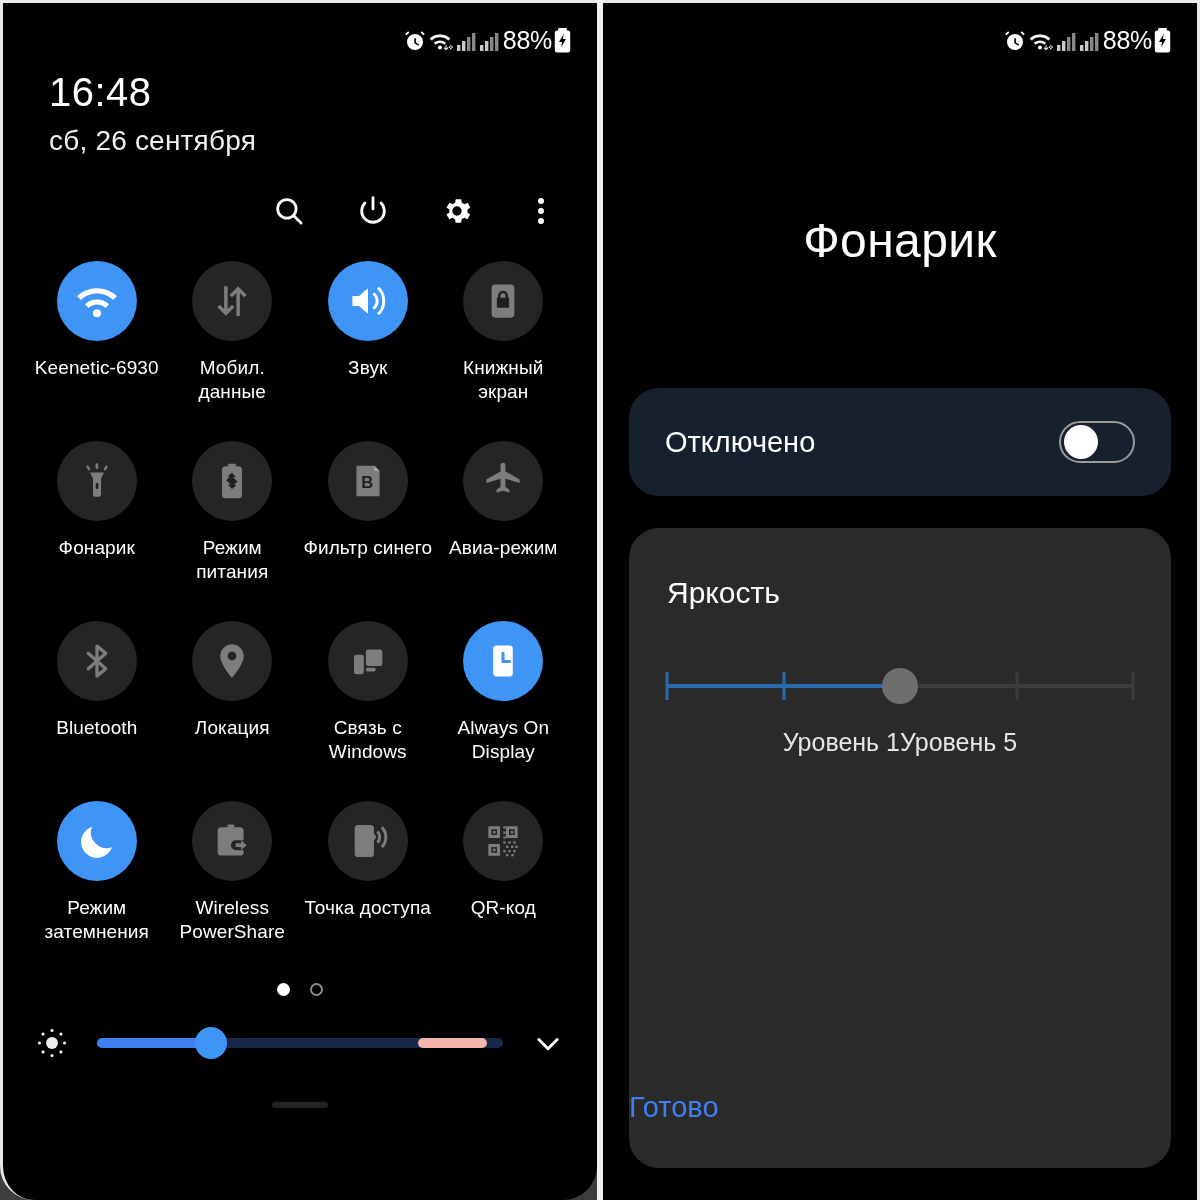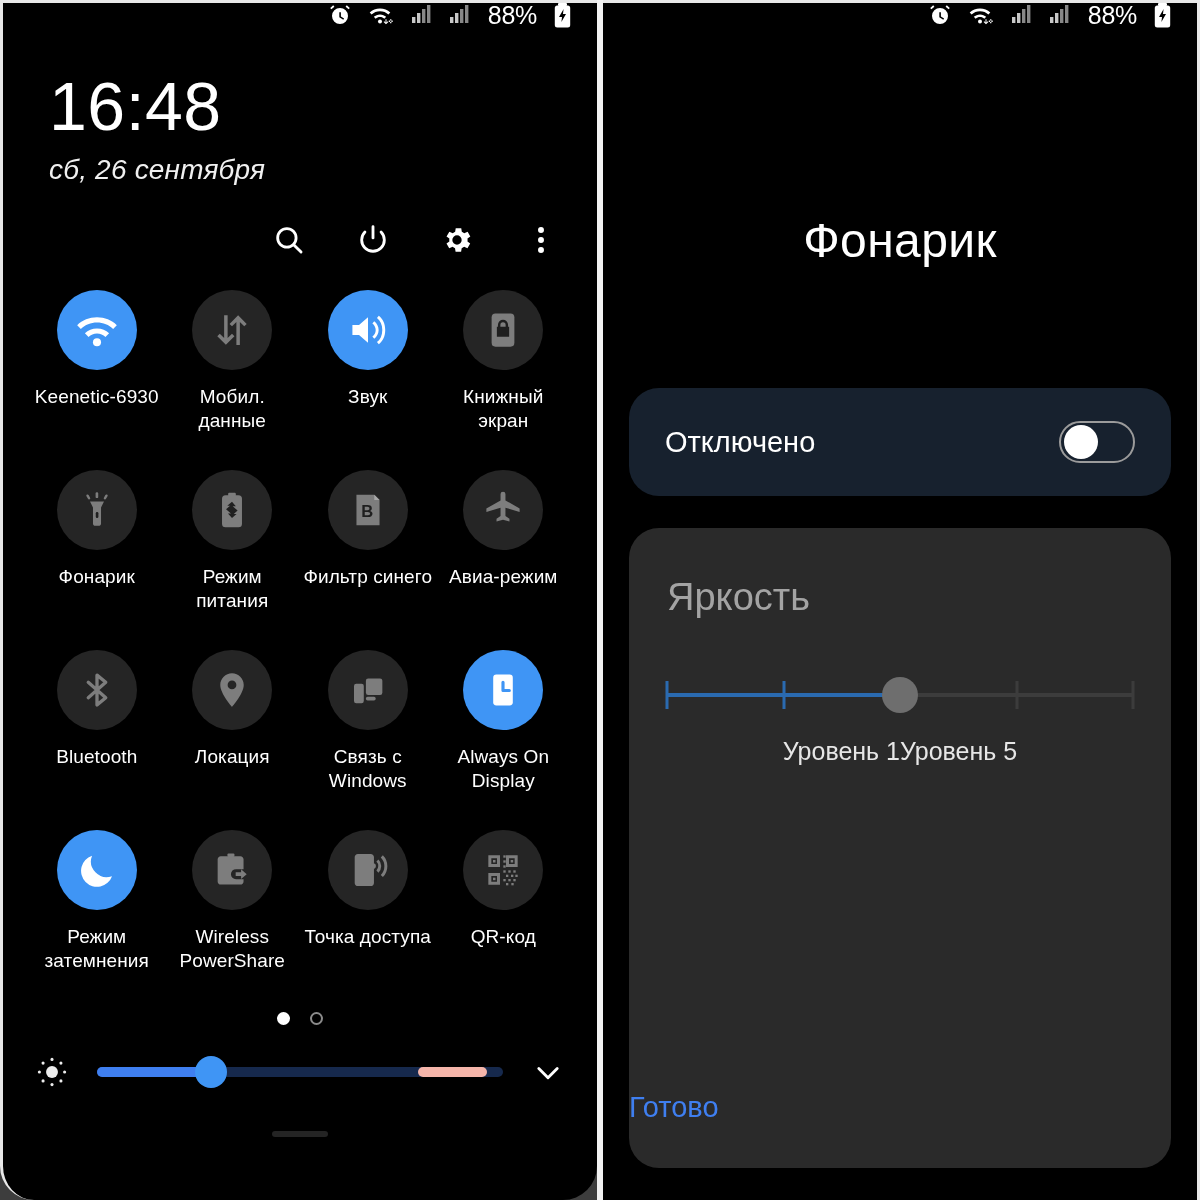--- a/index.html
+++ b/index.html
@@ -37,40 +37,40 @@
     background: #000;
     border-top: 3px solid #e8e8e8;
     border-right: 3px solid #e8e8e8;
     position: relative;
   }
 
   
   .statusbar {
     height: 50px;
     display: flex;
-    align-items: flex-start;
+    align-items: flex-end;
     justify-content: flex-end;
     padding-right: 26px;
-    gap: 16px;
+    gap: 1px;
   }
   .sb-icon { display: flex; align-items: center; }
   .sb-pct {
     color: #fff; font-size: 25px; letter-spacing: -0.3px;
     line-height: 1; margin-left: 2px; margin-right: 1px;
   }
 
   
   .clock-wrap { padding: 18px 0 0 46px; }
   .clock-time {
-    color: #fff; font-size: 68px; font-weight: 300;
+    color: #fff; font-size: 40px; font-weight: 300;
     letter-spacing: 0.5px; line-height: 1.05;
   }
   .clock-date {
     color: #f0f0f0; font-size: 28px; font-weight: 400;
-    margin-top: 12px; letter-spacing: 0.2px; font-style: italic;
+    margin-top: 12px; letter-spacing: 0.2px;
   }
 
   
   .actions {
     display: flex; align-items: center;
     justify-content: flex-end;
     gap: 44px;
     padding: 34px 36px 0 0;
   }
   .action-btn {
@@ -179,21 +179,21 @@
     width: 34px; height: 34px; border-radius: 50%;
     background: #fff;
   }
   .card-bright {
     background: #2a2a2a;
     margin-top: 32px;
     height: 640px;
     padding: 48px 38px 0 38px;
     position: relative;
   }
-  .cb-title { color: #a3a3a3; font-size: 38px; margin-bottom: 56px; }
+  .cb-title { color: #ffffff; font-size: 30px; margin-bottom: 56px; }
   .cb-slider { position: relative; height: 40px; }
   .cb-rail {
     position: absolute; top: 50%; left: 0; right: 0;
     height: 4px; background: #3c3c3c; transform: translateY(-50%);
   }
   .cb-fill {
     position: absolute; top: 50%; left: 0;
     height: 4px; background: #2a6ab0; transform: translateY(-50%);
   }
   .cb-tick {

